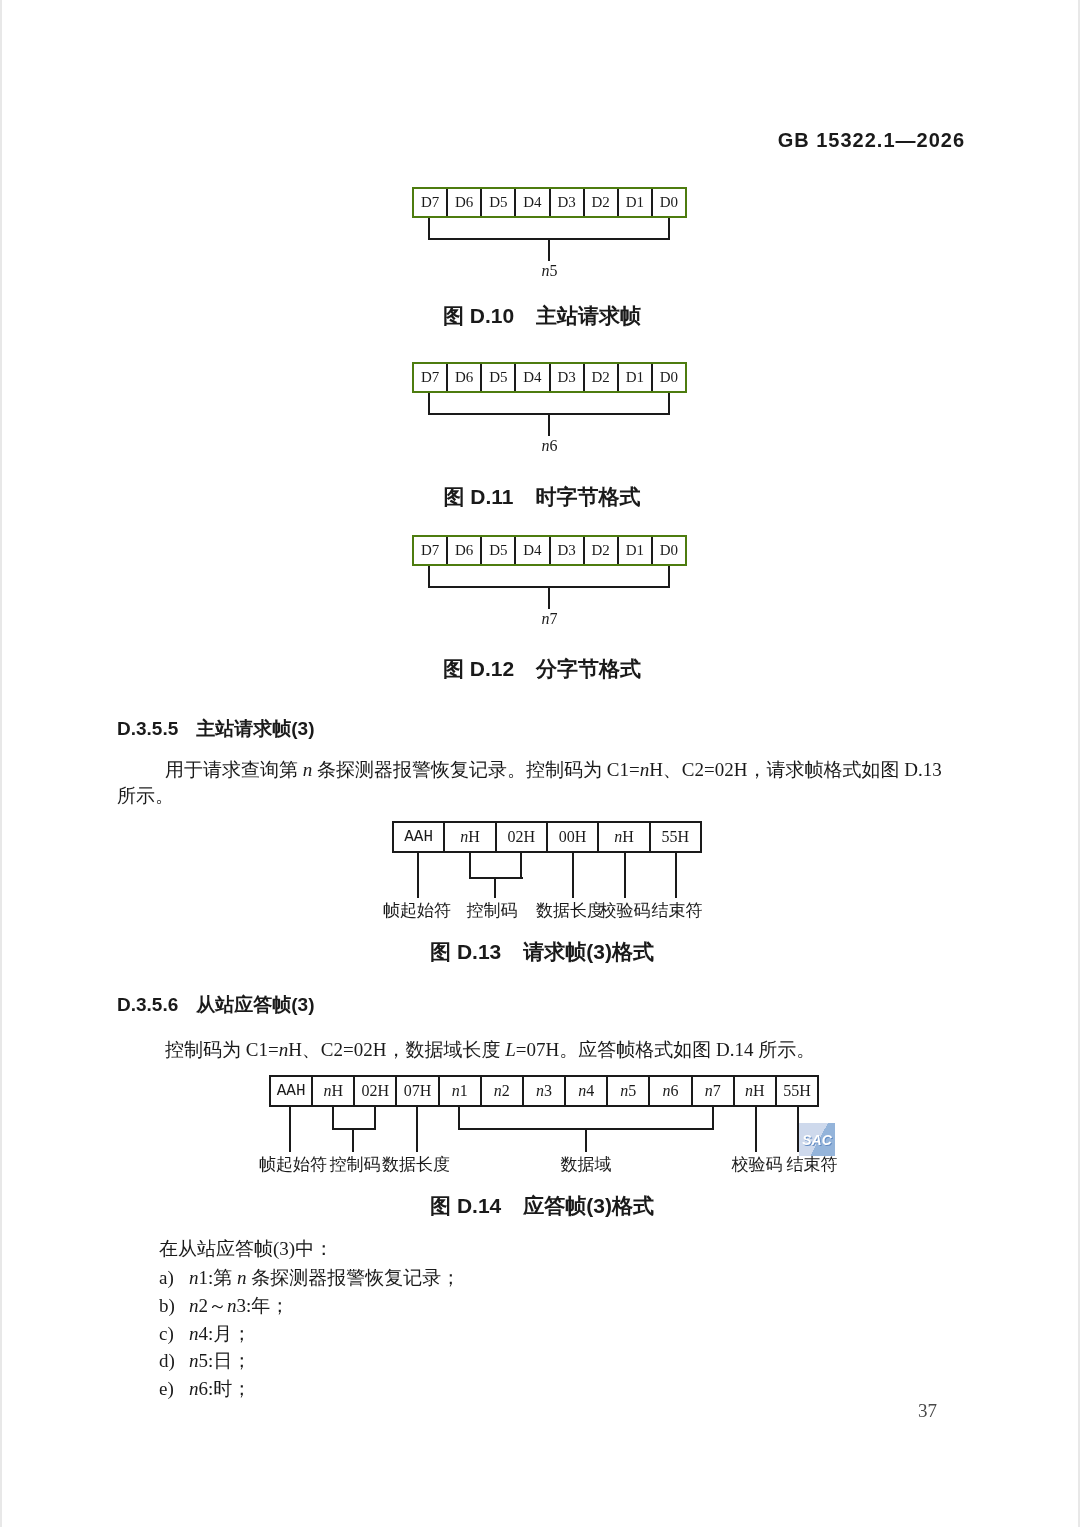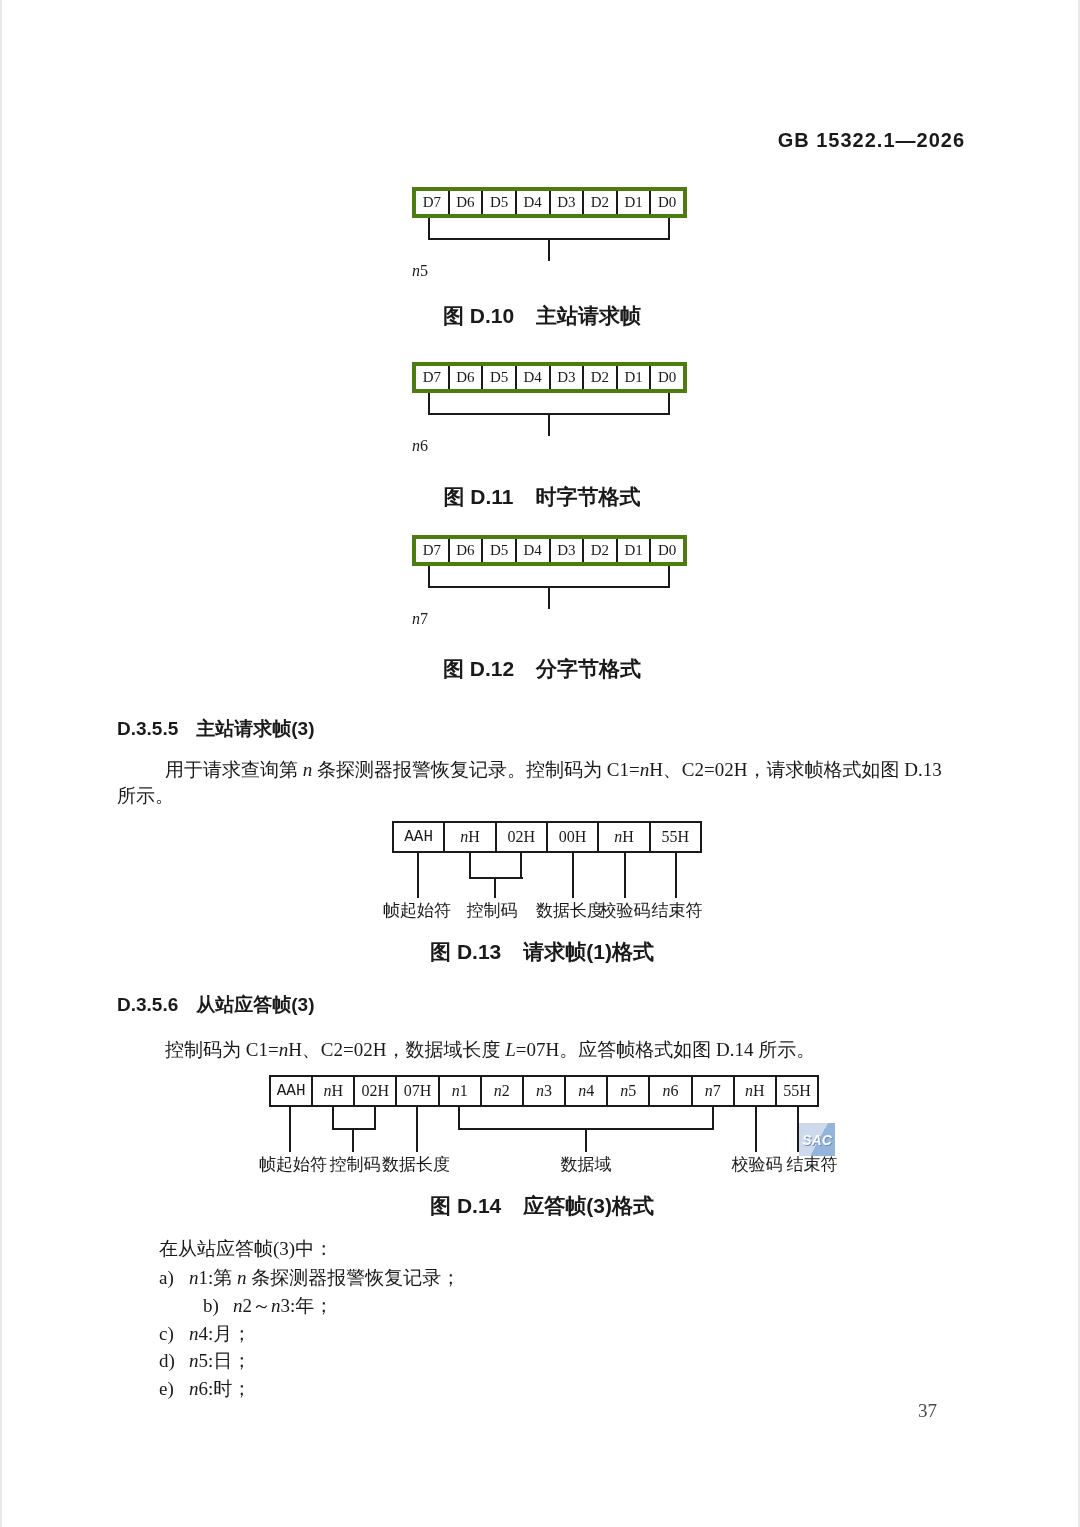--- a/index.html
+++ b/index.html
@@ -28,31 +28,31 @@
     font-family:"Liberation Sans","DejaVu Sans",sans-serif;
     font-weight:bold;font-size:21px;white-space:nowrap;
   }
   .caption .cap-title{margin-left:22px;}
   
   .vline,.hline{position:absolute;background:#1a1a1a;}
   .vline{width:2px;}
   .hline{height:2px;}
   
   .bitfig{position:absolute;left:410px;width:275px;height:100px;}
-  .bitrow{display:flex;height:31px;border:4px solid #4d7c0f;box-sizing:border-box;}
+  .bitrow{display:flex;height:31px;border:2px solid #4d7c0f;box-sizing:border-box;}
   .bitrow .cell{
     flex:1;border-left:2px solid #1a1a1a;display:flex;align-items:center;justify-content:center;
     font-size:15px;
   }
   .bitrow .cell:first-child{border-left:none;}
   .bl-l{left:16px;top:31px;height:22px;}
   .bl-r{left:256px;top:31px;height:22px;}
   .bl-h{left:16px;top:51px;width:242px;}
   .bl-c{left:136px;top:53px;height:21px;}
-  .bitlabel{position:absolute;top:75px;left:0;width:100%;text-align:left;font-size:16px;}
+  .bitlabel{position:absolute;top:75px;left:0;width:100%;text-align:center;font-size:16px;}
   
   .framefig{position:absolute;height:100px;}
   .framerow{display:flex;height:32px;border:2px solid #1a1a1a;box-sizing:border-box;}
   .framerow .cell{
     flex:1;border-left:2px solid #1a1a1a;display:flex;align-items:center;justify-content:center;
     font-size:16px;
   }
   .framerow .cell:first-child{border-left:none;font-family:Liberation Mono, monospace;}
   .dlabel{
     position:absolute;top:78px;transform:translateX(-50%);
@@ -167,21 +167,21 @@
     <div class="vline" style="left:180px;top:32px;height:45px;"></div>
     <div class="vline" style="left:231.5px;top:32px;height:45px;"></div>
     <div class="vline" style="left:283.2px;top:32px;height:45px;"></div>
     <span class="dlabel" style="left:25px;">帧起始符</span>
     <span class="dlabel" style="left:100px;">控制码</span>
     <span class="dlabel" style="left:178px;">数据长度</span>
     <span class="dlabel" style="left:233px;">校验码</span>
     <span class="dlabel" style="left:285px;">结束符</span>
   </div>
   <div class="caption" style="top:938px;">
-    <span class="cap-no">图 D.13</span><span class="cap-title">请求帧(1)格式</span>
+    <span class="cap-no">图 D.13</span><span class="cap-title">请求帧(3)格式</span>
   </div>
 
   <div class="abs sec-heading" style="top:992px;">
     <span class="sec-no">D.3.5.6</span><span class="sec-title">从站应答帧(3)</span>
   </div>
   <div class="abs body-text" style="left:163px;top:1037px;">控制码为 C1=<i>n</i>H、C2=02H，数据域长度 <i>L</i>=07H。应答帧格式如图 D.14 所示。</div>
 
   <div class="sac">
     <span>SAC</span>
   </div>
@@ -222,21 +222,21 @@
     <span class="dlabel" style="left:543px;">结束符</span>
   </div>
   <div class="caption" style="top:1192px;">
     <span class="cap-no">图 D.14</span><span class="cap-title">应答帧(3)格式</span>
   </div>
 
   <div class="abs body-text" style="left:157px;top:1236px;">在从站应答帧(3)中：</div>
   <div class="abs body-text list-item" style="left:157px;top:1265px;">
     <span class="marker">a)</span><span><i>n</i>1:第 <i>n</i> 条探测器报警恢复记录；</span>
   </div>
-  <div class="abs body-text list-item" style="left:157px;top:1293px;margin-left:44px;">
+  <div class="abs body-text list-item" style="left:157px;top:1293px;">
     <span class="marker">b)</span><span><i>n</i>2～<i>n</i>3:年；</span>
   </div>
   <div class="abs body-text list-item" style="left:157px;top:1321px;">
     <span class="marker">c)</span><span><i>n</i>4:月；</span>
   </div>
   <div class="abs body-text list-item" style="left:157px;top:1348px;">
     <span class="marker">d)</span><span><i>n</i>5:日；</span>
   </div>
   <div class="abs body-text list-item" style="left:157px;top:1376px;">
     <span class="marker">e)</span><span><i>n</i>6:时；</span>

